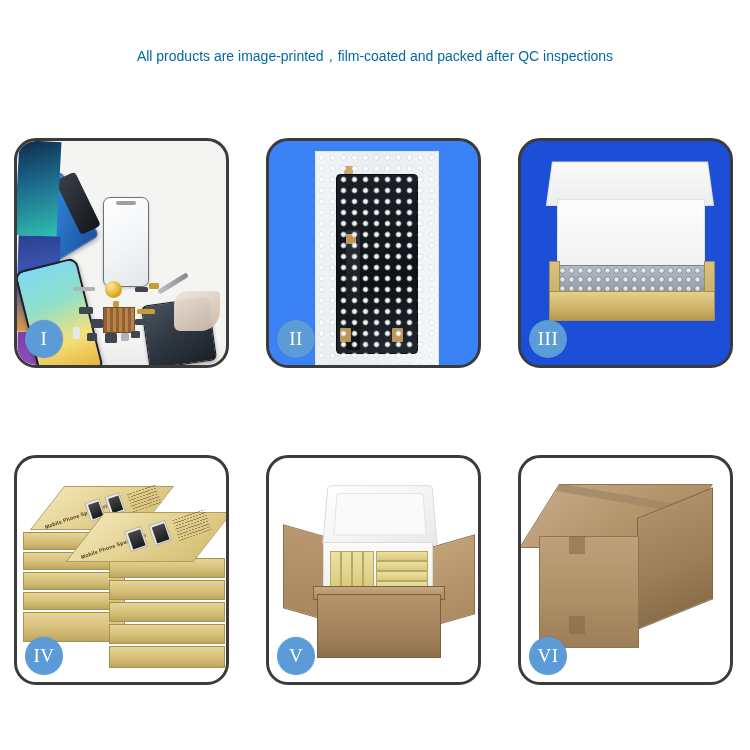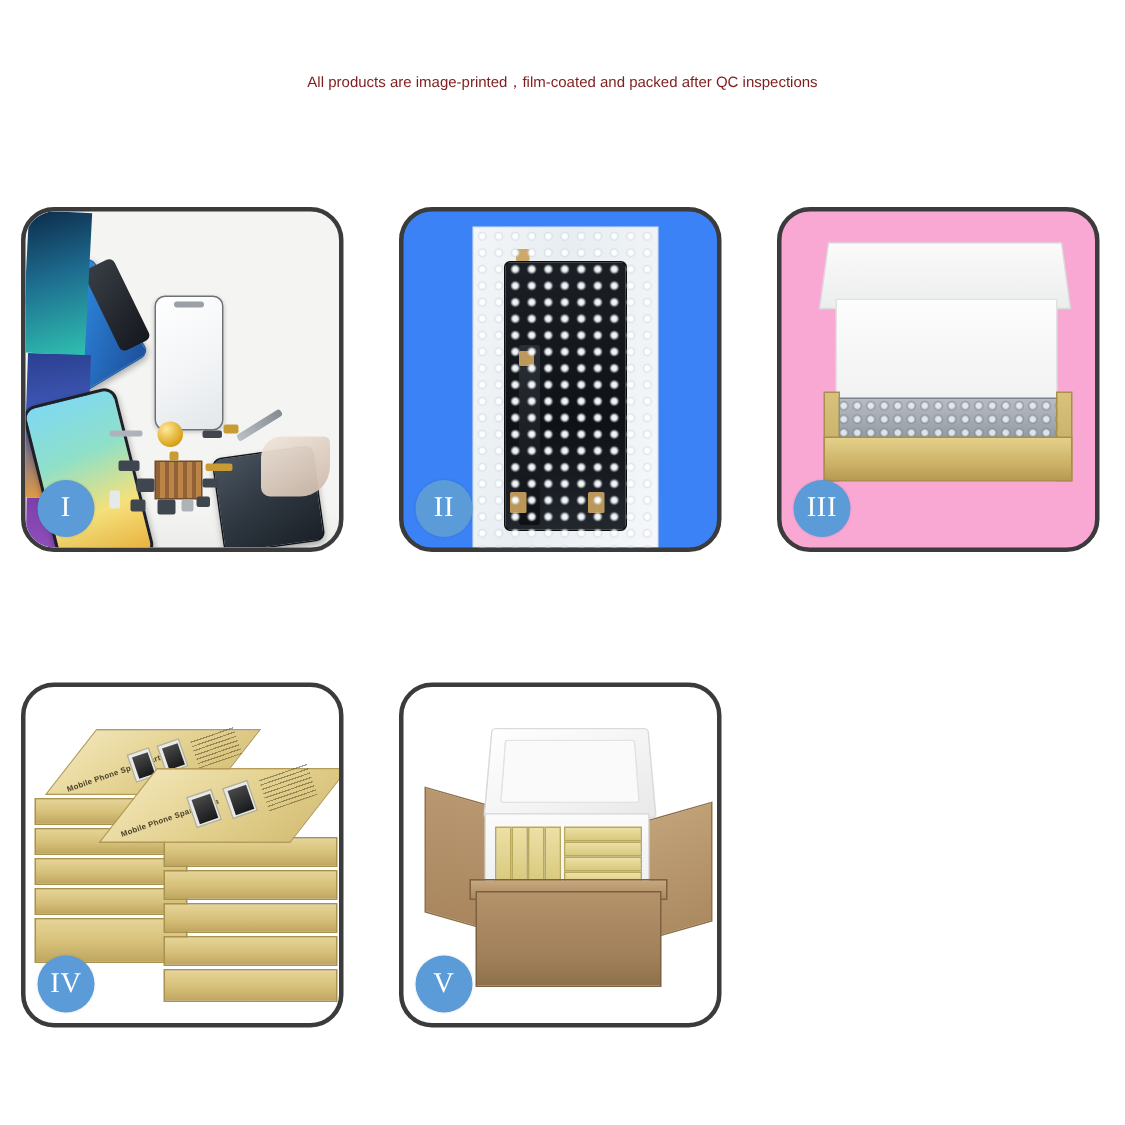--- a/index.html
+++ b/index.html
@@ -34,23 +34,23 @@
     font-family: "Liberation Sans", sans-serif;
     font-size: 35px;
     font-weight: 400;
     letter-spacing: 1.2px;
     color: #111111;
     line-height: 40px;
     white-space: nowrap;
   }
   .subtitle {
     font-family: "Liberation Sans", sans-serif;
-    font-size: 10px;
+    font-size: 14px;
     font-weight: 400;
-    color: #7f1d1d;
+    color: #0369a1;
     margin-top: 11px;
     line-height: 18px;
     white-space: nowrap;
   }
 
   
   .grid {
     position: absolute;
     left: 14px;
     top: 138px;
@@ -200,21 +200,21 @@
   .flex2 {
     position: absolute; left: 30px; top: 78px; width: 14px; height: 120px;
     background: linear-gradient(180deg,#2a2f36,#0e1114);
     border-radius: 2px;
   }
   .tape {
     position: absolute; background: #c9a25d; opacity: 0.92; border-radius: 1px;
   }
 
   
-  .p3 { background: #f9a8d4; }
+  .p3 { background: #1d4ed8; }
   .lidback {
     position: absolute; left: 28px; top: 18px; width: 160px; height: 46px;
     background: linear-gradient(180deg,#fbfbfb,#eceded);
     border: 1px solid #dcdcdc;
     transform: perspective(240px) rotateX(22deg);
   }
   .foam {
     position: absolute; left: 36px; top: 58px; width: 146px; height: 68px;
     background: linear-gradient(180deg,#fdfdfd 0%,#f1f1f1 100%);
     border: 1px solid #e2e2e2;
@@ -487,15 +487,26 @@
           <div class="ybox" style="left:52px; top:18px; width:50px; height:8px;"></div>
           <div class="ybox" style="left:52px; top:28px; width:50px; height:8px;"></div>
           <div class="ybox" style="left:52px; top:38px; width:50px; height:8px;"></div>
         </div>
         <div class="cartonLip"></div>
         <div class="cartonBody"></div>
       </div>
       <div class="badge">V</div>
     </div>
 
+    <div class="panel p6">
+      <div class="panel-inner">
+        <div class="c6top"></div>
+        <div class="c6seam"></div>
+        <div class="c6side"></div>
+        <div class="c6front"></div>
+        <div class="c6tab" style="left:48px; top:78px;"></div>
+        <div class="c6tab" style="left:48px; top:158px;"></div>
+      </div>
+      <div class="badge">VI</div>
+    </div>
 
   </div>
 </div>
 
 </body></html>

